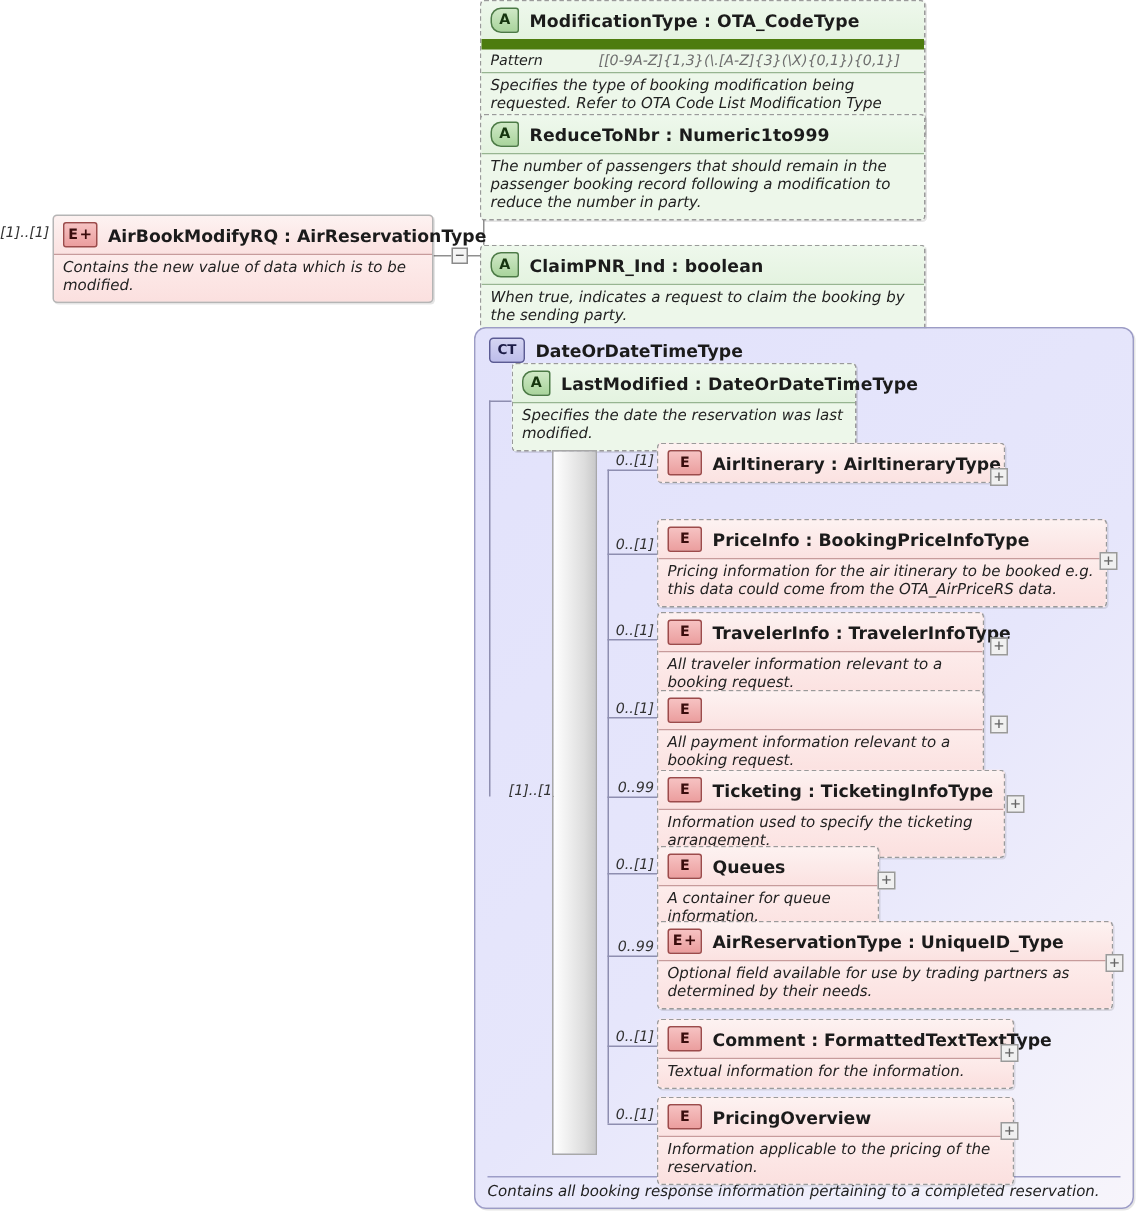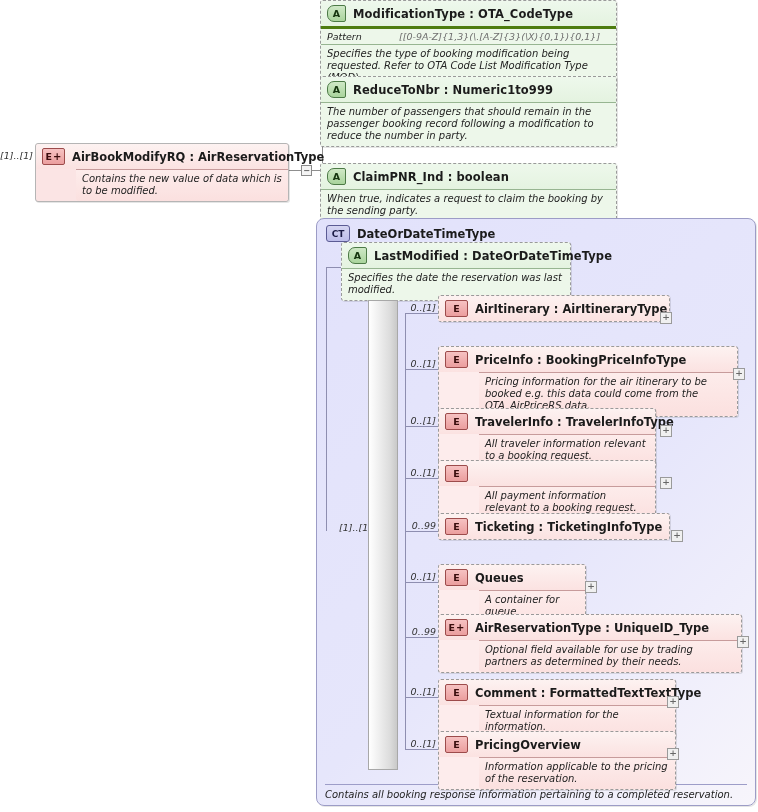--- a/index.html
+++ b/index.html
@@ -30,21 +30,21 @@
     font-size:11.5px;font-weight:bold;letter-spacing:.1px;color:#1b1b1b;white-space:nowrap;
   }
   .icon-a{
     width:17px;height:15px;flex:0 0 auto;
     border:1px solid #4c7a46;border-radius:7px 2px 2px 7px;
     background:linear-gradient(180deg,#cfe8c6 0%,#a9d49c 100%);
     color:#16350f;font-size:9.5px;font-weight:bold;
     display:flex;align-items:center;justify-content:center;
   }
   .facets{
-    border-top:3px solid #4d7c0f;
+    border-top:7px solid #4d7c0f;
     padding:2px 6px 2px 6px;background:#edf7ea;
     font-size:9.5px;
   }
   .facetrow{display:flex;line-height:11px;}
   .facet-name{font-style:italic;width:72px;flex:0 0 auto;color:#1e1e1e;}
   .facet-val{color:#6f6f6f;white-space:nowrap;font-style:italic;}
   .annot{
     border-top:1px solid #97b591;
     padding:3px 6px 4px 6px;
     background:#edf7ea;border-radius:0 0 3px 3px;
@@ -68,21 +68,20 @@
     flex:0 0 auto;height:15px;min-width:17px;
     border:1px solid #9c4b4b;border-radius:2px;
     background:linear-gradient(180deg,#f6c2c2 0%,#eb9e9e 100%);
     color:#3a0d0d;font-size:9.5px;font-weight:bold;
     display:flex;align-items:center;justify-content:center;gap:1px;padding:0 2px;
   }
   .icon-e .plus{font-size:10px;line-height:9px;font-weight:bold;}
   .elbox .annot{
     border-top:1px solid #c79b9b;
     background:linear-gradient(180deg,#fdeceb 0%,#fbe0df 100%);
-    margin-left:40px;
   }
 
   
   .ctbox{
     position:absolute;box-sizing:border-box;
     border:1px solid #9c9cc6;border-radius:8px;
     background:linear-gradient(135deg,#e2e2fb 0%,#e6e6fb 55%,#f7f5fb 100%);
     box-shadow:1px 1px 0 rgba(0,0,0,.10);
   }
   .ct-hdr{display:flex;align-items:center;gap:7px;padding:6px 0 0 9px;}
@@ -281,20 +280,21 @@
     <span>+</span>
   </div>
 
   <div class="hline" style="left:405px;top:531px;width:33px;"></div>
   <div class="mult" style="left:404px;top:520px;width:32px;">0..99</div>
   <div class="node elbox" style="left:438px;top:513px;width:232px;">
     <div class="hdr">
       <span class="icon-e">E</span>
       <span class="title">Ticketing : TicketingInfoType</span>
     </div>
+    <div class="annot">Information used to specify the ticketing arrangement.</div>
   </div>
   <div class="plusbtn" style="left:671px;top:530px;">
     <span>+</span>
   </div>
 
   <div class="hline" style="left:405px;top:582px;width:33px;"></div>
   <div class="mult" style="left:404px;top:571px;width:32px;">0..[1]</div>
   <div class="node elbox" style="left:438px;top:564px;width:148px;">
     <div class="hdr">
       <span class="icon-e">E</span>

